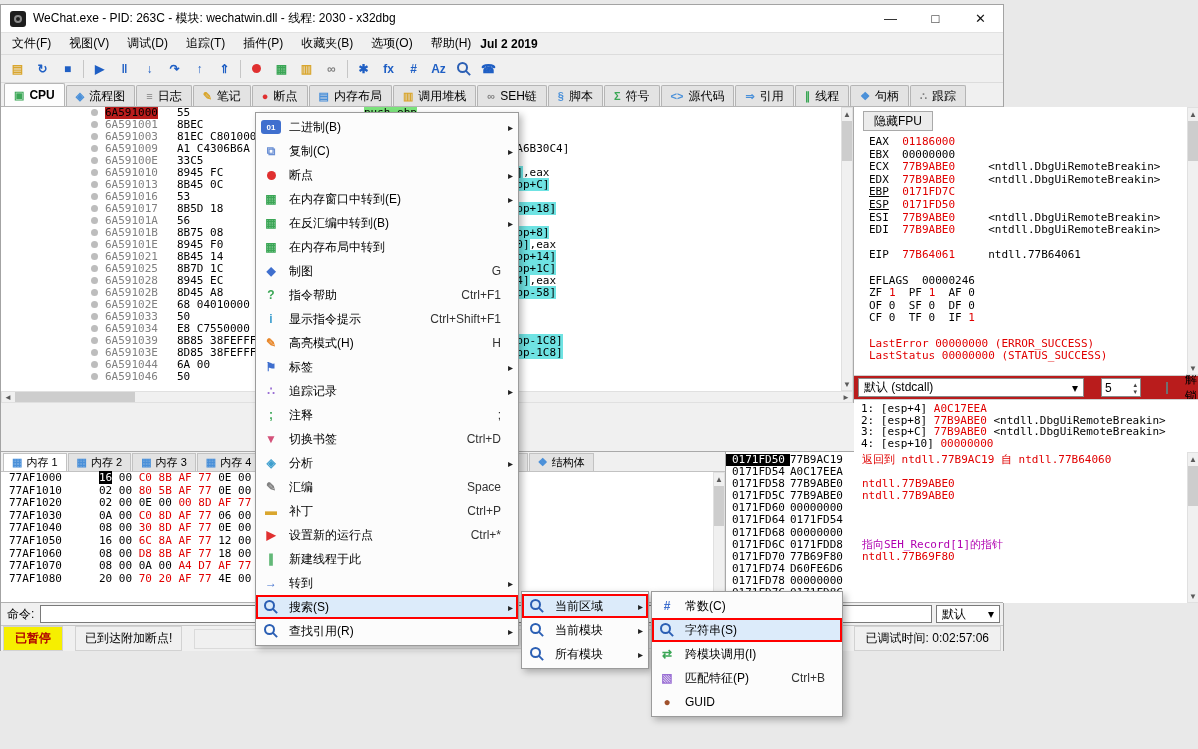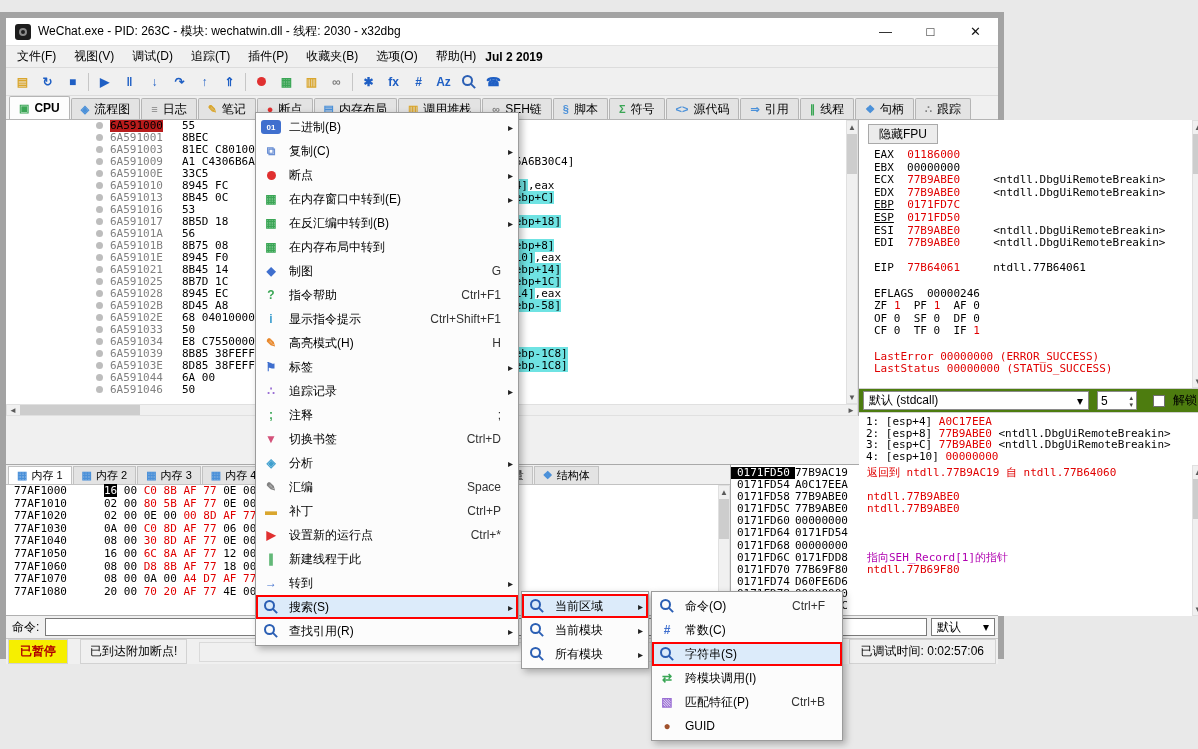--- a/index.html
+++ b/index.html
@@ -1,18 +1,18 @@
 <!DOCTYPE html>
 <html><head>
 <meta charset="utf-8">
 <style>
   *{box-sizing:border-box;margin:0;padding:0}
   body{font-family:"Liberation Sans",sans-serif;background:#888}
   .screen{position:relative;width:1198px;height:749px;background:#e9e9e9;overflow:hidden;font-size:12px;color:#000}
-  .win{position:absolute;left:0;top:12px;width:1004px;height:647px;border:6px solid #a3a3a3;background:#f0f0f0}
+  .win{position:absolute;left:0;top:4px;width:1004px;height:647px;border:1px solid #a3a3a3;background:#f0f0f0}
   
   .titlebar{position:absolute;left:0;top:0;right:0;height:28px;background:#fff;display:flex;align-items:center;border-bottom:1px solid #e2e2e2}
   .appicon{width:16px;height:16px;margin:0 7px 0 9px;background:#1d1d1d;border-radius:3px;position:relative;flex:0 0 16px}
   .appicon::after{content:'';position:abs;position:absolute;inset:4px;border:2px solid #8a8a8a;border-radius:50%}
   .title{font-size:12px}
   .wctrl{margin-left:auto;display:flex;height:100%}
   .wbtn{width:45px;display:flex;align-items:center;justify-content:center;font-size:13px;color:#111}
   
   .menubar{position:absolute;top:28px;left:0;right:0;height:22px;background:#f0f0f0;display:flex;align-items:center;border-bottom:1px solid #dcdcdc;padding-left:2px}
   .mbitem{padding:0 9px;height:100%;display:flex;align-items:center}
@@ -51,21 +51,21 @@
   .sbh .sbthumb{height:10px;width:120px;margin:auto 1px}
   .sbfill{flex:1}
   .dvscroll{left:840px;top:0;height:284px}
   .dhscroll{left:0;top:284px;width:852px}
   
   .regs{position:absolute;left:852px;top:0;width:346px;height:296px;background:#fff;border-left:1px solid #a9a9a9}
   .hidefpu{position:absolute;left:9px;top:4px;height:20px;padding:0 10px;border:1px solid #a9a9a9;background:#ececec;display:flex;align-items:center}
   .reglines{position:absolute;left:15px;top:29px;font-family:"DejaVu Sans Mono",monospace;font-size:11px;line-height:12.6px;white-space:pre}
   .regline{height:12.6px}
   .regscroll{right:0;top:0;height:268px}
-  .comborow{position:absolute;left:0;top:268px;right:0;height:24px;border-top:1px solid #cfcfcf;background:#4d7c0f;display:flex;align-items:center;padding:0 4px;gap:8px}
+  .comborow{position:absolute;left:0;top:268px;right:0;height:24px;border-top:1px solid #cfcfcf;background:#b91c1c;display:flex;align-items:center;padding:0 4px;gap:17px}
   .combo{flex:0 0 226px;height:19px;border:1px solid #8a8a8a;background:#fff;display:flex;align-items:center;justify-content:space-between;padding:0 5px}
   .spin{flex:0 0 40px;height:19px;border:1px solid #8a8a8a;background:#fff;display:flex;align-items:center;justify-content:space-between;padding:0 3px}
   .spinbtns{font-size:7px;line-height:7px;display:flex;flex-direction:column;color:#444}
   .chk{width:12px;height:12px;border:1px solid #707070;background:#fff;margin-left:8px}
   .argspane{position:absolute;left:0;top:292px;right:0;bottom:-50px;height:54px;border-top:1px solid #cfcfcf;background:#fff;padding:3px 16px 0 7px;font-family:"DejaVu Sans Mono",monospace;font-size:11px;line-height:11.6px;white-space:pre;z-index:2}
   
   .infopane{position:absolute;top:398px;left:0;width:852px;height:48px;background:#fff;border-top:1px solid #a9a9a9;font-family:"DejaVu Sans Mono",monospace;font-size:11px}
   .info1{height:24px;border-bottom:1px solid #d5d5d5;padding:5px 0 0 7px}
   .info2{padding:6px 0 0 7px}
   
@@ -557,26 +557,20 @@
       </div>
       <div class="mi">
         <span class="mico mag"></span>
         <span class="mlabel">所有模块</span>
         <span class="mshort"></span>
         <span class="marrow">▸</span>
       </div>
     </div>
   <div class="popup" id="searchmenu">
       <div class="mi">
-        <span class="mico mag"></span>
-        <span class="mlabel">命令(O)</span>
-        <span class="mshort">Ctrl+F</span>
-        <span class="marrow"></span>
-      </div>
-      <div class="mi">
         <span class="mico" style="color: rgb(63, 111, 206);">#</span>
         <span class="mlabel">常数(C)</span>
         <span class="mshort"></span>
         <span class="marrow"></span>
       </div>
       <div class="mi boxed hover">
         <span class="mico mag"></span>
         <span class="mlabel">字符串(S)</span>
         <span class="mshort"></span>
         <span class="marrow"></span>

